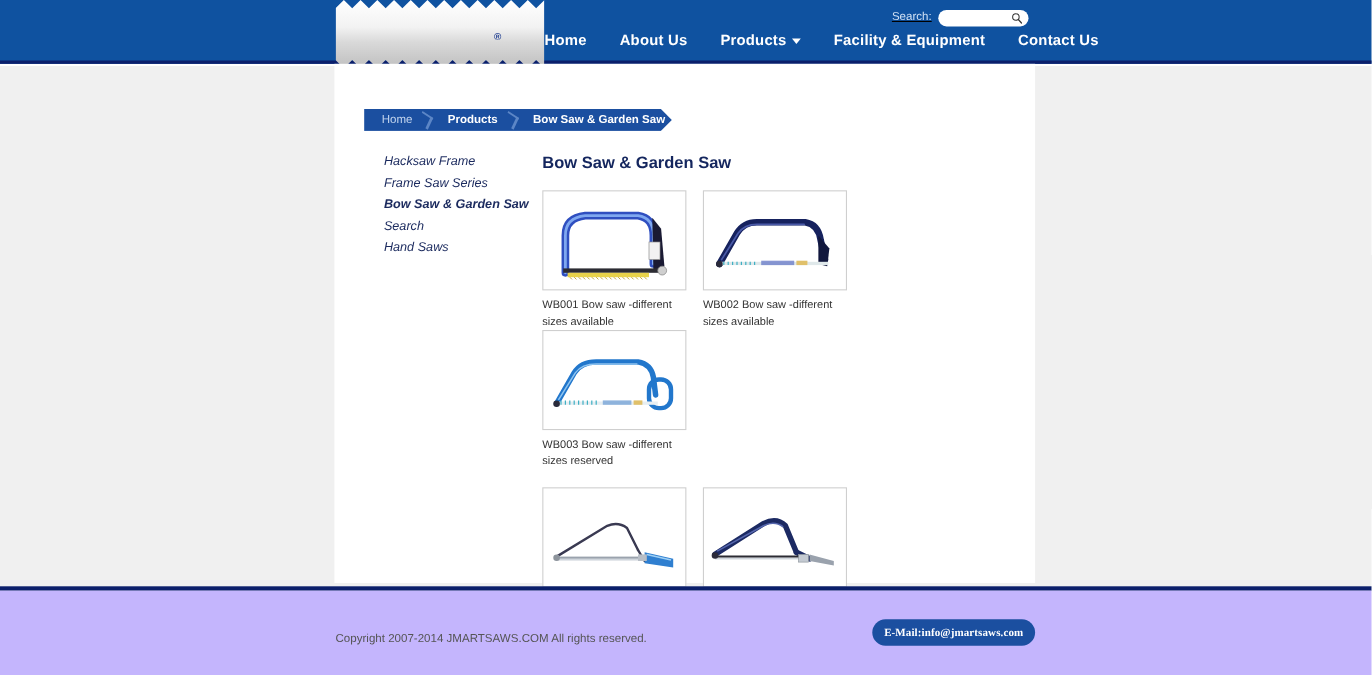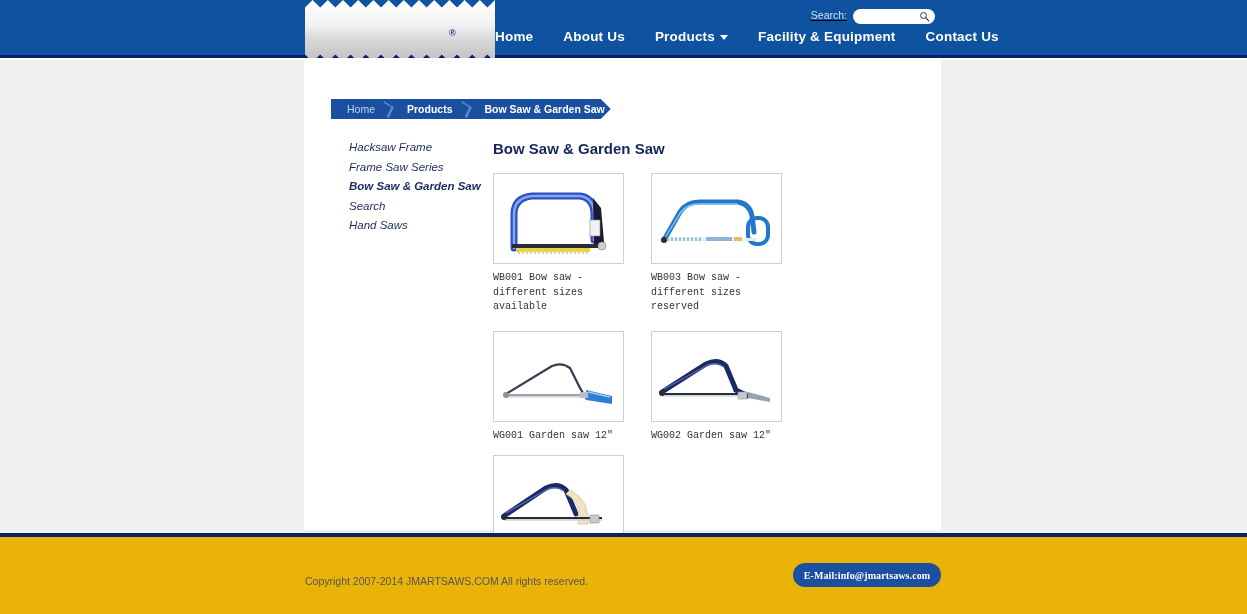--- a/index.html
+++ b/index.html
@@ -226,22 +226,21 @@
   .pane-title {
     font-size: 15px;
     font-weight: 700;
     color: #14265e;
     margin: 0 0 16px 0;
   }
 
   .grid {
     display: flex;
     flex-wrap: wrap;
-    gap: 12px;
-    font-family: Liberation Mono, monospace;
+    gap: 0;
   }
   .cell {
     width: 146px;
   }
   .thumb {
     width: 131px;
     height: 91px;
     border: 1px solid #cfcfcf;
     background: #ffffff;
     position: relative;
@@ -265,21 +264,21 @@
   .footer-rule {
     position: absolute;
     left: 0; top: 533px;
     width: 1247px; height: 4px;
     background: #0b1f6b;
   }
   .footer {
     position: absolute;
     left: 0; top: 537px;
     width: 1247px; height: 77px;
-    background: #eab308;
+    background: #c4b5fd;
   }
   .copyright {
     position: absolute;
     left: 305px; top: 38px;
     font-size: 10.5px;
     color: #555555;
     white-space: nowrap;
   }
   .email-btn {
     position: absolute;
@@ -378,20 +377,37 @@
               <rect x="22" y="74" width="74" height="4" fill="#e8d24a"></rect>
               <g stroke="#b89c1f" stroke-width="0.8">
                 <path d="M24 78 l2 2 M28 78 l2 2 M32 78 l2 2 M36 78 l2 2 M40 78 l2 2 M44 78 l2 2 M48 78 l2 2 M52 78 l2 2 M56 78 l2 2 M60 78 l2 2 M64 78 l2 2 M68 78 l2 2 M72 78 l2 2 M76 78 l2 2 M80 78 l2 2 M84 78 l2 2 M88 78 l2 2 M92 78 l2 2"></path>
               </g>
               <circle cx="108" cy="72" r="4" fill="#cfcfcf" stroke="#8a8a8a" stroke-width="0.7"></circle>
             </svg>
           </div>
           <div class="caption">WB001 Bow saw -different sizes available</div>
         </div>
 
+        <div class="cell">
+          <div class="thumb">
+            <svg width="131" height="91" viewBox="0 0 131 91">
+              <path d="M14 66 L30 38 Q36 28 48 28 L92 28 Q104 30 106 44 L110 62" fill="none" stroke="#16225e" stroke-width="6" stroke-linecap="round"></path>
+              <path d="M16 62 L31 38 Q37 30 48 30 L91 30" fill="none" stroke="#4a5aa8" stroke-width="1.6" stroke-linecap="round"></path>
+              <path d="M104 40 L114 52 L112 68 L104 66 Z" fill="#11173d"></path>
+              <rect x="13" y="64" width="100" height="3" fill="#dfe8ea"></rect>
+              <g stroke="#3fb0c4" stroke-width="1.1">
+                <path d="M18 64 l0 3 M22 64 l0 3 M26 64 l0 3 M30 64 l0 3 M34 64 l0 3 M38 64 l0 3 M42 64 l0 3 M46 64 l0 3"></path>
+              </g>
+              <rect x="52" y="63" width="30" height="4" fill="#6d7ec9" opacity="0.8"></rect>
+              <rect x="84" y="63" width="10" height="4" fill="#e0c06a"></rect>
+              <circle cx="14" cy="66" r="3" fill="#2a2a3a"></circle>
+            </svg>
+          </div>
+          <div class="caption">WB002 Bow saw -different sizes available</div>
+        </div>
 
         <div class="cell">
           <div class="thumb">
             <svg width="131" height="91" viewBox="0 0 131 91">
               <path d="M12 66 L28 38 Q34 28 48 28 L86 28 Q98 30 100 42 L102 58" fill="none" stroke="#2277cc" stroke-width="5" stroke-linecap="round"></path>
               <path d="M14 62 L29 38 Q35 30 48 30 L85 30" fill="none" stroke="#8fc4f0" stroke-width="1.4" stroke-linecap="round"></path>
               <rect x="96" y="44" width="20" height="26" rx="9" ry="9" fill="none" stroke="#2277cc" stroke-width="4"></rect>
               <rect x="12" y="64" width="92" height="3" fill="#e7eef2"></rect>
               <g stroke="#3fb0c4" stroke-width="1.1">
                 <path d="M16 63 l0 4 M20 63 l0 4 M24 63 l0 4 M28 63 l0 4 M32 63 l0 4 M36 63 l0 4 M40 63 l0 4 M44 63 l0 4 M48 63 l0 4"></path>

